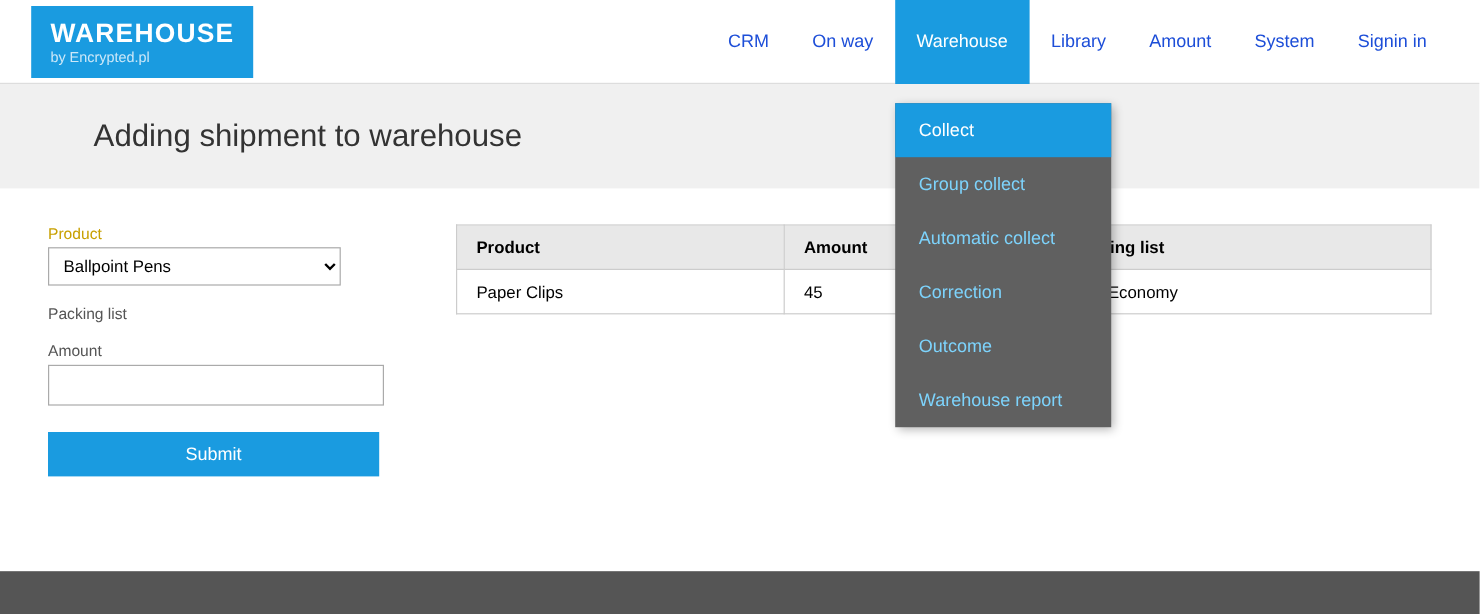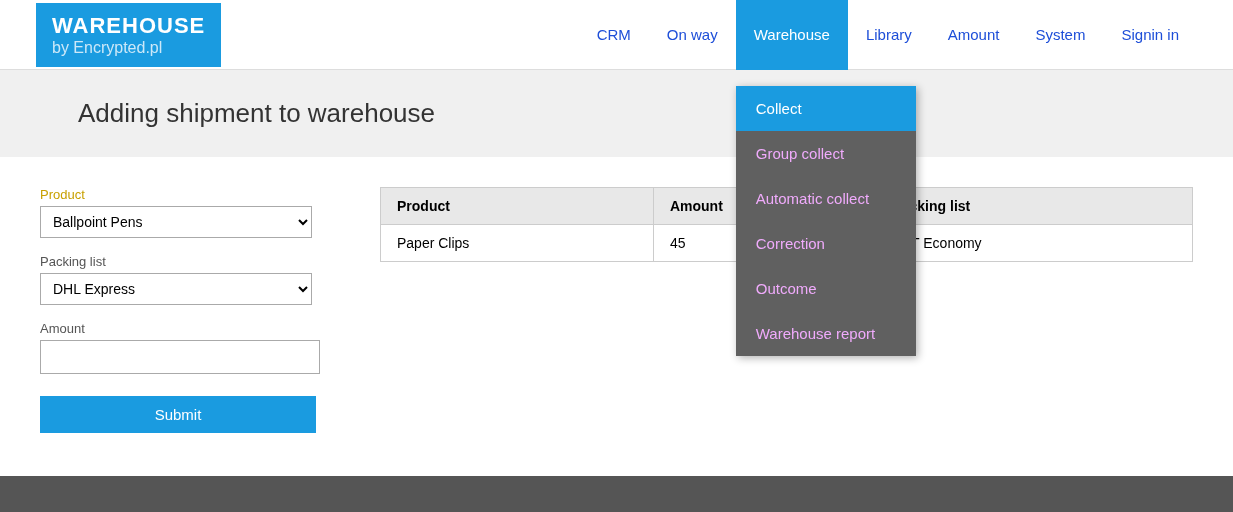--- a/index.html
+++ b/index.html
@@ -5,36 +5,36 @@
     * { box-sizing: border-box; margin: 0; padding: 0; }
     body { font-family: Arial, sans-serif; font-size: 14px; background: #fff; }
 
     
     .header {
       display: flex;
       align-items: center;
       background: #fff;
       border-bottom: 1px solid #ddd;
       height: 70px;
-      padding: 0 36px;
+      padding: 0 26px;
     }
     .logo {
       background: #1a9be0;
       color: #fff;
       padding: 10px 16px;
       margin-right: 40px;
       min-width: 160px;
     }
     .logo-title {
       font-size: 22px;
       font-weight: bold;
       letter-spacing: 1px;
     }
     .logo-sub {
-      font-size: 16px;
+      font-size: 12px;
       color: #cce8f8;
     }
     .nav {
       display: flex;
       align-items: center;
       gap: 0;
       flex: 1;
       justify-content: flex-end;
       position: relative;
     }
@@ -62,21 +62,21 @@
       background: #606060;
       min-width: 180px;
       z-index: 100;
       box-shadow: 2px 2px 8px rgba(0,0,0,0.3);
     }
     .nav-warehouse {
       position: relative;
     }
     .dropdown-item {
       padding: 14px 20px;
-      color: #f0abfc;
+      color: #7dd3fc;
       cursor: pointer;
       font-size: 15px;
     }
     .dropdown-item.active-dd {
       background: #1a9be0;
       color: #fff;
     }
 
     
     .page-title-bar {
@@ -104,21 +104,21 @@
     .form-group {
       margin-bottom: 16px;
     }
     .form-label {
       display: block;
       color: #c8a000;
       font-size: 13px;
       margin-bottom: 4px;
     }
     .form-select {
-      width: 272px;
+      width: 244px;
       padding: 6px 8px;
       border: 1px solid #aaa;
       font-size: 14px;
       background: #fff;
       cursor: pointer;
     }
     .form-input {
       width: 280px;
       padding: 6px 8px;
       border: 1px solid #aaa;
@@ -214,25 +214,20 @@
     <div class="form-group">
       <label class="form-label">Product</label>
       <select class="form-select">
         <option>Ballpoint Pens</option>
         <option>Paper Clips</option>
         <option>Staples</option>
       </select>
     </div>
     <div class="form-group">
       <label class="form-label-plain">Packing list</label>
-      <select class="form-select">
-        <option>DHL Express</option>
-        <option>TNT Economy</option>
-        <option>UPS Standard</option>
-      </select>
     </div>
     <div class="form-group">
       <label class="form-label-plain">Amount</label>
       <input type="text" class="form-input" value="" style="">
     </div>
     <button class="submit-btn">Submit</button>
   </div>
 
   <div class="table-section">
     <table>

